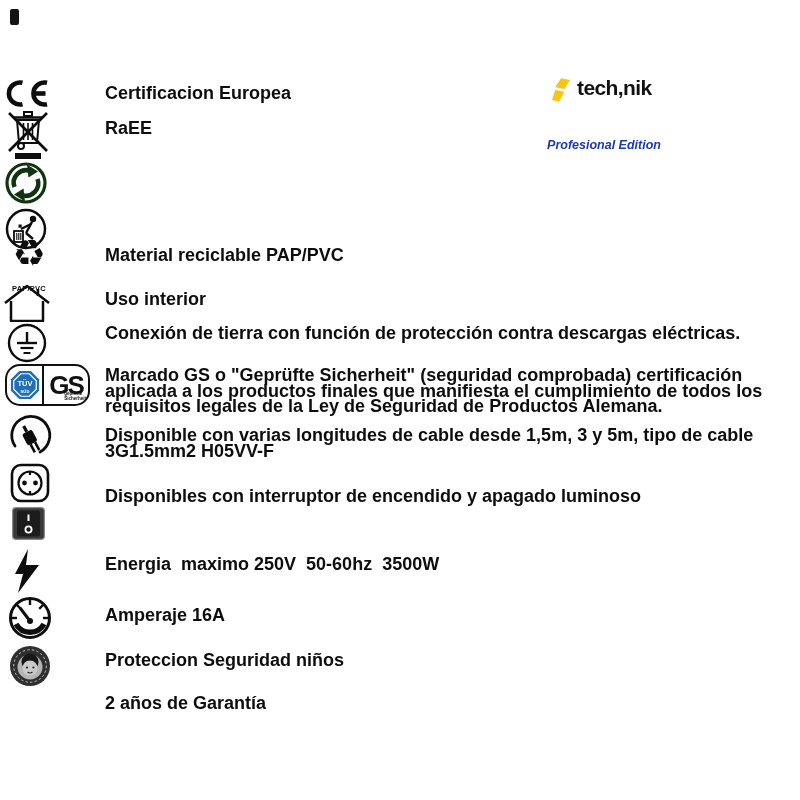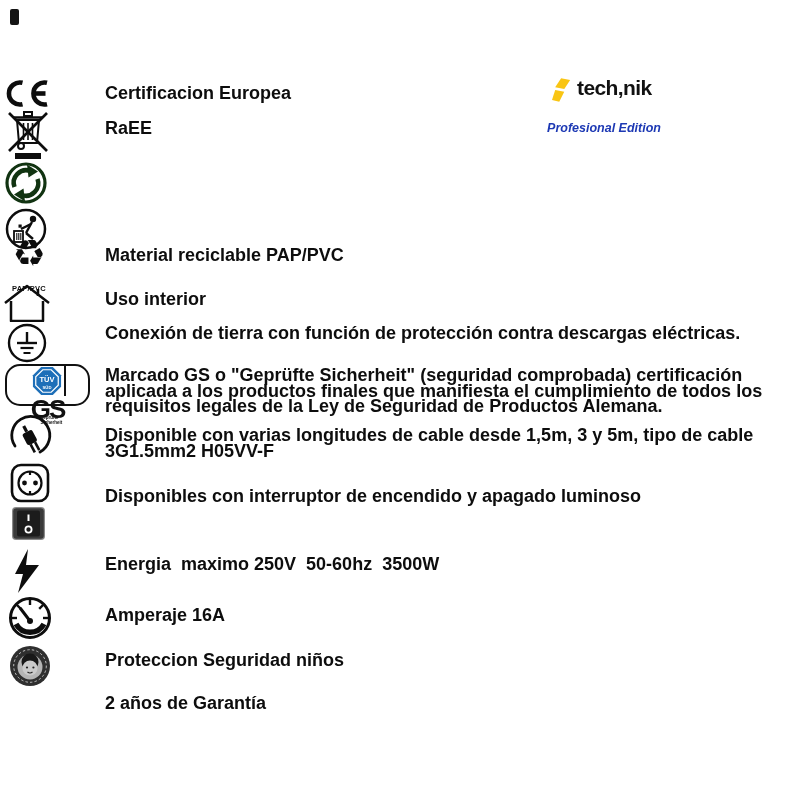--- a/index.html
+++ b/index.html
@@ -7,26 +7,26 @@
           font-family:"Liberation Sans",sans-serif;overflow:hidden;}
   .txt{position:absolute;left:105px;font-weight:bold;font-size:18px;
        color:#0d0d0d;line-height:15.6px;white-space:pre-wrap;width:672px;}
   .icon{position:absolute;}
   .corner-mark{position:absolute;left:10px;top:9px;width:9px;height:16px;
        background:#141414;border-radius:2px;}
   .logo{position:absolute;left:552px;top:76px;display:flex;gap:5px;}
   .logo-text{font-weight:bold;font-size:21px;letter-spacing:-0.6px;color:#111;}
   .title-block{position:absolute;left:418px;top:121px;width:372px;text-align:center;}
   .title{color:#1d39b4;font-weight:bold;font-size:13px;line-height:15px;}
-  .subtitle{color:#1d39b4;font-weight:bold;font-style:italic;font-size:12.5px;line-height:14px;}
+  .subtitle{color:#1d39b4;font-weight:bold;font-style:italic;font-size:12.5px;line-height:14px;margin-top:17px;}
   .pap-wrap{position:absolute;left:4px;top:235px;width:50px;text-align:center;}
   .pap-glyph{font-family:"DejaVu Sans",sans-serif;font-size:37px;line-height:38px;color:#0d0d0d;display:block;}
   .pap-caption{font-weight:bold;font-size:7.5px;color:#0d0d0d;display:block;margin-top:11px;letter-spacing:0.2px;}
   .tuv-box{position:absolute;left:5px;top:364px;width:85px;height:42px;border:2px solid #111;
-       border-radius:15px;display:flex;align-items:center;background:#fff;box-sizing:border-box;flex-direction:column;}
+       border-radius:15px;display:flex;align-items:center;background:#fff;box-sizing:border-box;}
   .tuv-cell{width:35px;height:100%;display:flex;align-items:center;justify-content:center;
        border-right:2px solid #111;}
   .gs-cell{flex:1;position:relative;text-align:center;}
   .gs-big{font-weight:bold;font-size:26px;letter-spacing:-2px;color:#111;line-height:26px;}
   .gs-sub{position:absolute;right:2px;bottom:-3px;font-size:4.5px;font-weight:bold;
        color:#111;line-height:5px;text-align:left;}
 </style>
 </head>
 <body>
 

